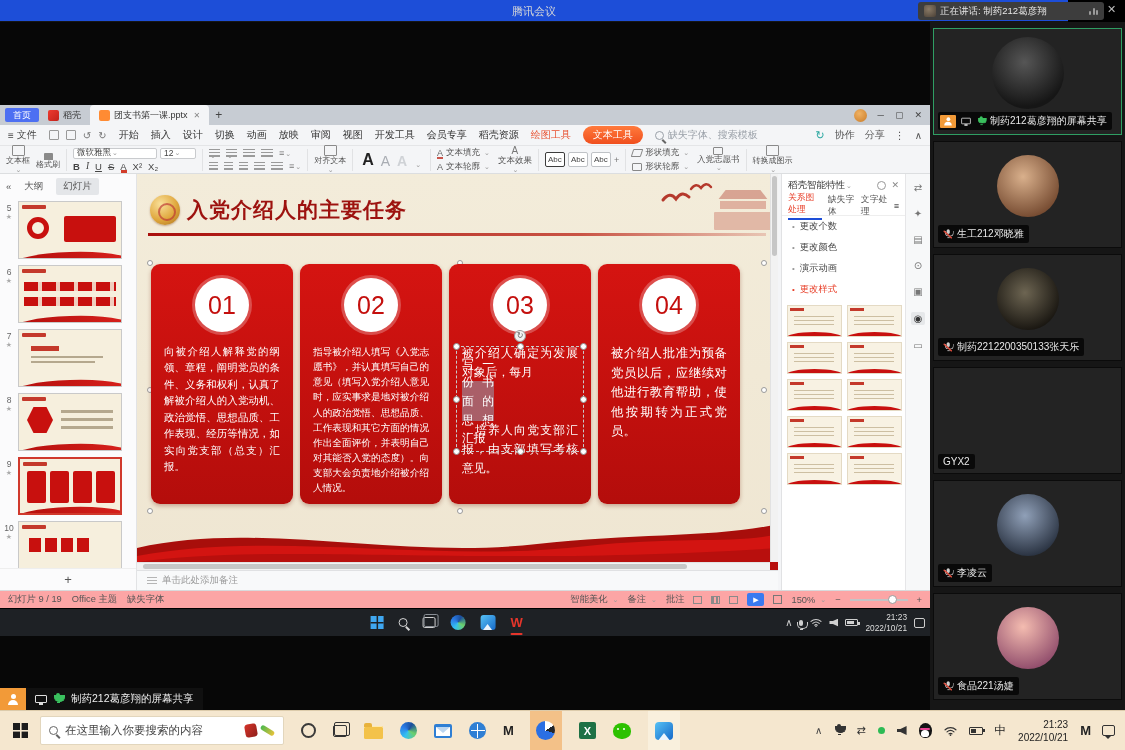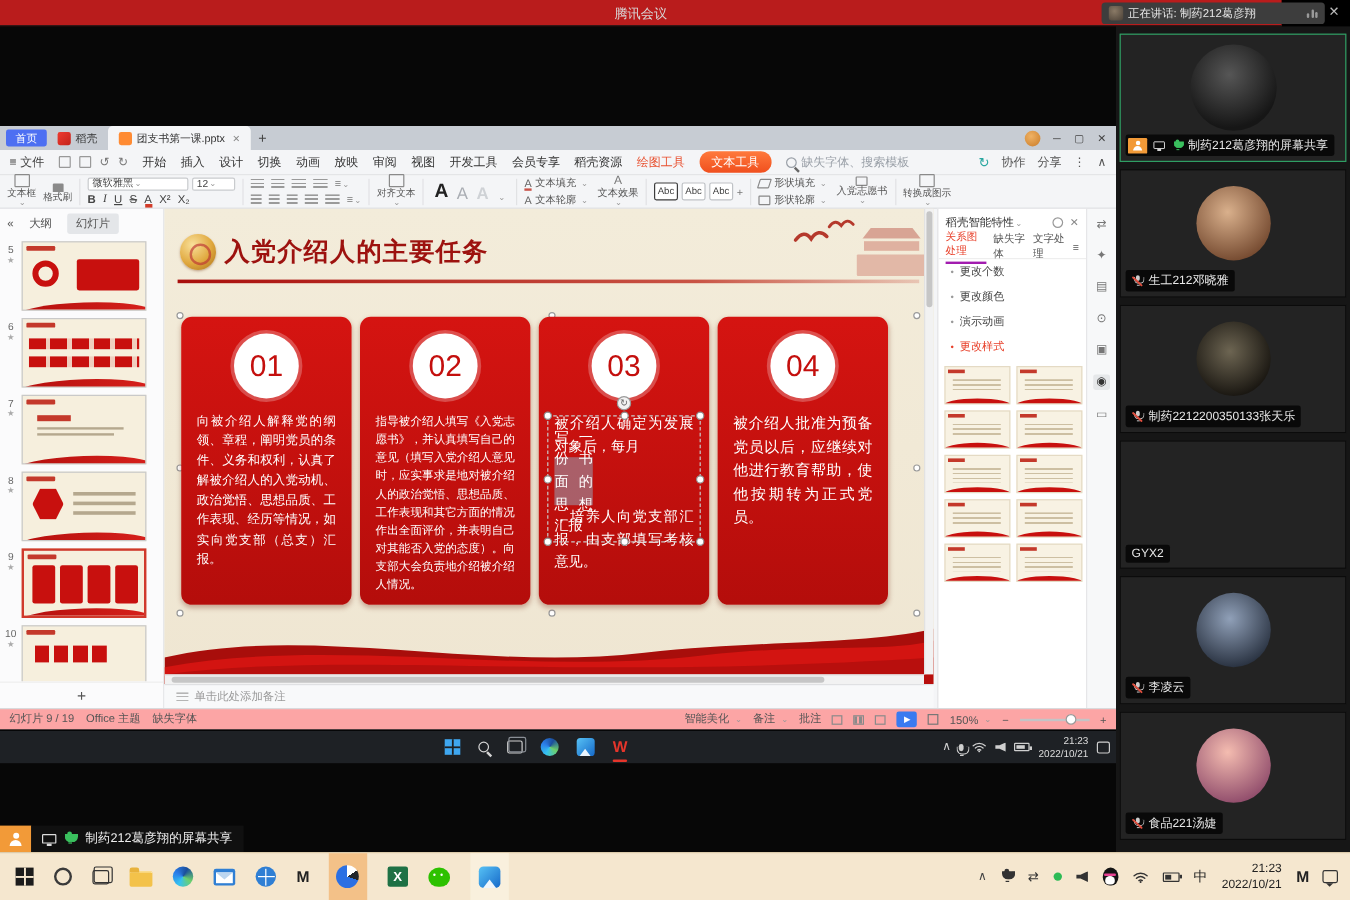--- a/index.html
+++ b/index.html
@@ -1,20 +1,20 @@
 <!DOCTYPE html>
 <html><head>
 <meta charset="utf-8">
 <style>
 *{margin:0;padding:0;box-sizing:border-box}
 body{font-family:"Liberation Sans","DejaVu Sans",sans-serif;background:#333}
 #root{position:relative;width:1125px;height:750px;background:#000;overflow:hidden;margin:0 auto}
 
 
-#topbar{position:absolute;left:0;top:0;width:1068px;height:22px;background:#b91c1c;border-bottom:1px solid #151515}
+#topbar{position:absolute;left:0;top:0;width:1068px;height:22px;background:#1d4ed8;border-bottom:1px solid #151515}
 #topbar .ttl{position:absolute;left:0;right:0;top:4px;text-align:center;font-size:11px;color:#d8d8d8}
 #toast{position:absolute;left:918px;top:2px;width:186px;height:18px;background:#3d3d3d;border-radius:3px;display:flex;align-items:center;gap:4px;padding:0 6px}
 #toast .tav{width:12px;height:12px;border-radius:2px;background:radial-gradient(circle at 40% 35%,#8a7a66,#4a4036)}
 #toast .ttx{font-size:9.5px;color:#e6e6e6;white-space:nowrap;overflow:hidden}
 #toast .wave{display:flex;gap:1.5px;align-items:flex-end;margin-left:auto}
 #toast .wave i{width:2px;background:#9a9a9a;border-radius:1px}
 #toastclose{position:absolute;left:1107px;top:3px;font-size:11px;color:#bbb;cursor:pointer}
 
 
 #share{position:absolute;left:0;top:22px;width:930px;height:688px;background:#070707}
@@ -137,21 +137,21 @@
 .vscroll .vth{position:absolute;left:1px;right:1px;top:2px;height:80px;background:#c6c6c6;border-radius:3px}
 .hscroll{position:absolute;left:0;right:8px;bottom:0;height:8px;background:#f2f2f2;border-top:1px solid #e2e2e2}
 .hscroll .hth{position:absolute;top:1px;bottom:1px;left:6px;width:86%;background:#c6c6c6;border-radius:3px}
 
 
 #docer{position:absolute;left:781px;top:0;width:124px;height:100%;background:#fff;border-left:1px solid #e1e2e4;overflow:hidden}
 #docer .dhead{height:22px;display:flex;align-items:center;gap:4px;padding:0 6px;font-size:9.5px;color:#333}
 #docer .dhead .hic{margin-left:auto;display:flex;gap:5px;color:#888;font-size:9px;align-items:center}
 #docer .dhead .gear{width:9px;height:9px;border:1.3px solid #999;border-radius:50%}
 #docer .dtabs{height:20px;display:flex;align-items:center;gap:6px;padding:0 6px;font-size:8.8px;color:#555;border-bottom:1px solid #eee}
-#docer .dtabs .on{color:#e8402a;border-bottom:2px solid #a21caf;padding-bottom:2px}
+#docer .dtabs .on{color:#e8402a;border-bottom:2px solid #1d4ed8;padding-bottom:2px}
 #docer .dopt{height:21px;display:flex;align-items:center;padding:0 10px;font-size:9.3px;color:#444}
 #docer .dopt::before{content:"•";color:#999;margin-right:5px;font-size:8px}
 #docer .dopt.red{color:#e8402a}
 #docer .dopt.red::before{color:#e8402a}
 #docer .dgrid{display:grid;grid-template-columns:55px 55px;gap:5px;padding:5px 5px}
 .dthumb{position:relative;width:55px;height:32px;background:#f8f2e3;border:1px solid #e4dac4;overflow:hidden}
 .dthumb::before{content:"";position:absolute;left:2px;top:2px;width:14px;height:3px;background:#c4392b}
 .dthumb::after{content:"";position:absolute;left:-6%;bottom:-4px;width:112%;height:8px;background:#c8100e;border-radius:60% 60% 0 0/100% 100% 0 0}
 .dthumb i{position:absolute;left:6px;top:10px;width:40px;height:12px;background:repeating-linear-gradient(#cdbfa2 0 1.3px,transparent 1.3px 4px)}
 
@@ -798,20 +798,26 @@
         <span class="micw muted">
             <span class="mic"></span>
           </span>
         <span>食品221汤婕</span>
       </div>
     </div>
   </div>
 
   <div id="htaskbar">
     <span class="winh"></span>
+    <div id="hsearch">
+      <span class="hmag"></span>
+      <span class="ph">在这里输入你要搜索的内容</span>
+      <span class="dec1"></span>
+      <span class="dec2"></span>
+    </div>
     <div class="hicons">
       <span class="cor"></span>
       <span class="tvh"></span>
       <span class="fold"></span>
       <span class="edgeh"></span>
       <span class="mail"></span>
       <span class="glb"></span>
       <span class="mlogo">M</span>
       <span class="hl">
           <span class="tm"></span>

